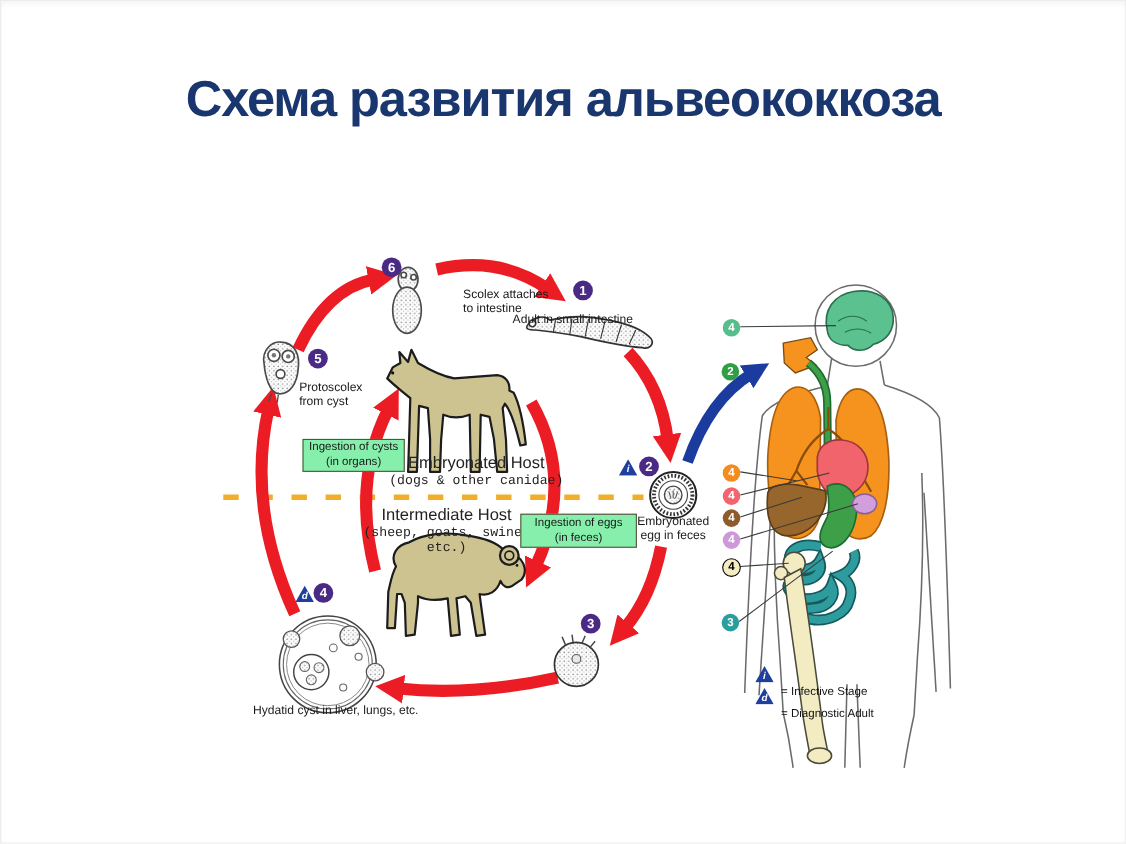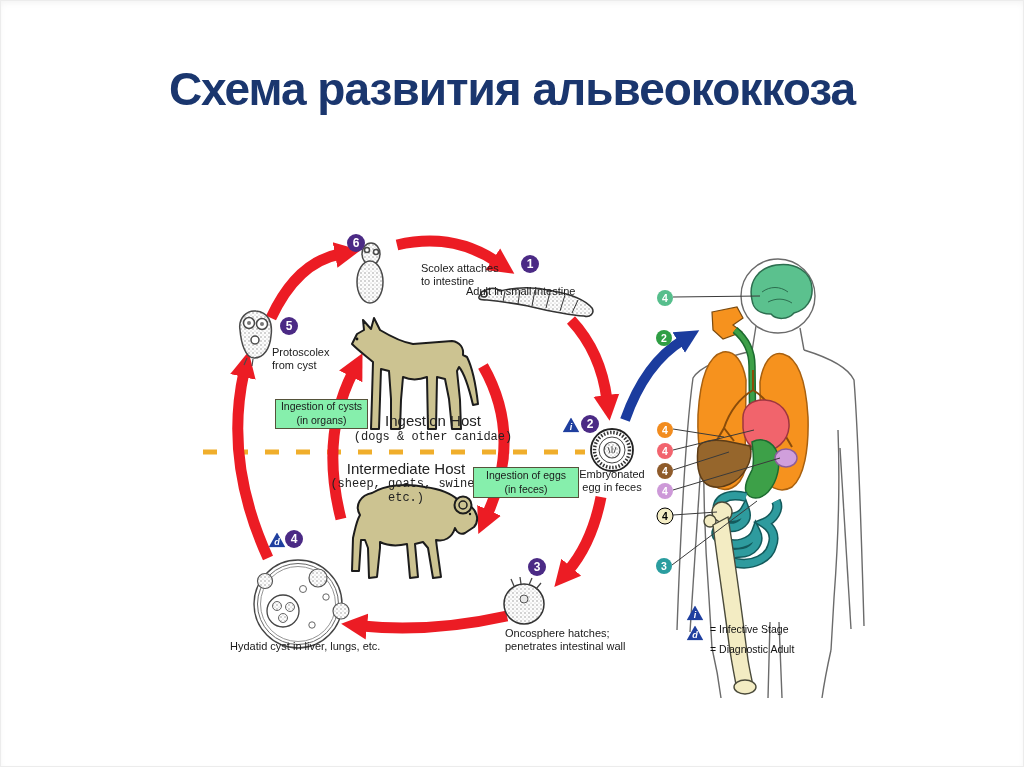--- a/index.html
+++ b/index.html
@@ -268,25 +268,23 @@
   <div class="tri" style="left:571px;top:425px;">i</div>
   <div class="tri" style="left:277px;top:540px;">d</div>
 
   <div class="txt" style="left:388px;top:262px;margin-left:33px;">Scolex attaches
 to intestine</div>
   <div class="txt" style="left:466px;top:285px;">Adult in small intestine</div>
   <div class="txt" style="left:272px;top:346px;">Protoscolex
 from cyst</div>
   <div class="txt ctr" style="left:562px;top:468px;width:100px;">Embryonated
 egg in feces</div>
-  <div class="txt" style="left:505px;top:627px;">Oncosphere hatches;
-penetrates intestinal wall</div>
   <div class="txt" style="left:230px;top:640px;">Hydatid cyst in liver, lungs, etc.</div>
 
-  <div class="txt ctr host-title" style="left:353px;top:412px;width:160px;">Ingestion Host</div>
+  <div class="txt ctr host-title" style="left:353px;top:412px;width:160px;">Embryonated Host</div>
   <div class="txt ctr host-sub" style="left:353px;top:430px;width:160px;">(dogs &amp; other canidae)</div>
   <div class="txt ctr host-title" style="left:326px;top:460px;width:160px;">Intermediate Host</div>
   <div class="txt ctr host-sub" style="left:326px;top:477px;width:160px;">(sheep, goats, swine, etc.)</div>
 
   <div class="cbox" style="left:275px;top:399px;width:93px;height:30px;">Ingestion of cysts
 (in organs)</div>
   <div class="cbox" style="left:473px;top:467px;width:106px;height:31px;">Ingestion of eggs
 (in feces)</div>
 
   <div class="bbadge bg-brain" style="left:665px;top:298px;">4</div>

